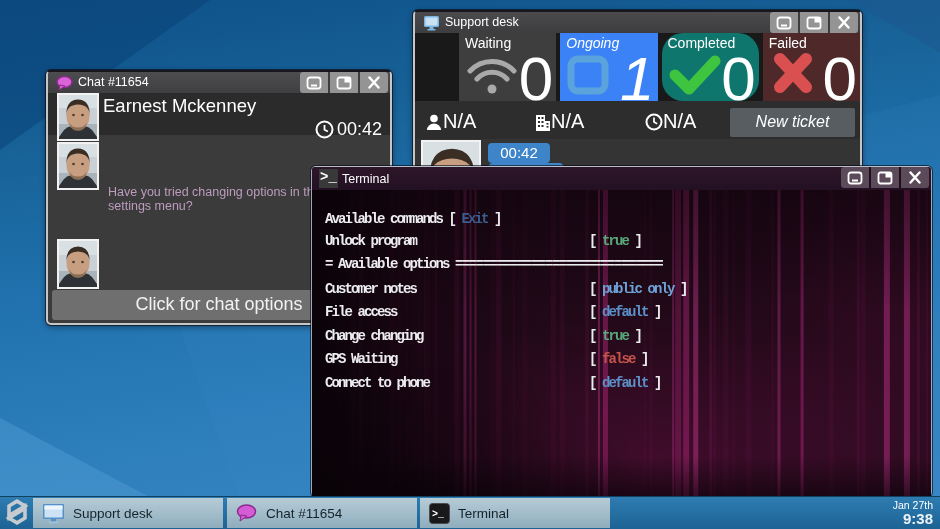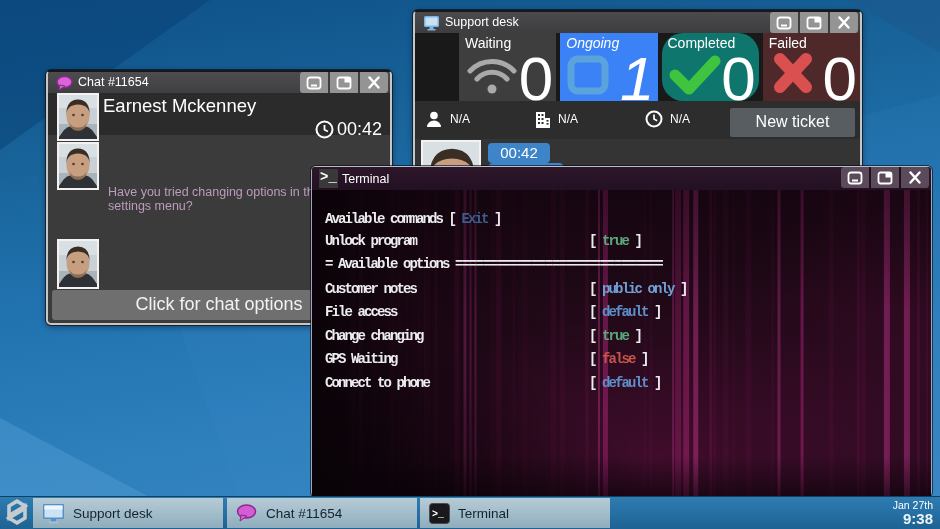--- a/index.html
+++ b/index.html
@@ -38,23 +38,23 @@
   #sup .stats{position:absolute;left:0;top:21px;width:100%;height:68px;display:flex;background:#191919;gap:4px;}
   .sbox{position:relative;flex:1;color:#fff;}
   .sbox .lb{position:absolute;left:6px;top:2px;font-size:14px;}
   .sbox .num{position:absolute;right:3px;bottom:-13px;font-size:62px;}
   .sbox svg{position:absolute;left:7px;bottom:6px;}
   #b1{background:#3e3e3e;margin-left:44px;}
   #b2{background:#3b82f6;font-style:italic;}
   #b3{background:#0f766e;border-radius:21px;}
   #b4{background:#4f2929;}
   #sup .inforow{position:absolute;left:0;top:89px;width:100%;height:38px;background:#2d2d2d;color:#fff;}
-  .inf{position:absolute;top:9px;display:flex;align-items:center;gap:7px;font-size:12px;}
+  .inf{position:absolute;top:9px;display:flex;align-items:center;font-size:20px;}
   .newticket{position:absolute;left:315px;top:7px;width:125px;height:29px;background:#575d61;
-             border-radius:2px;color:#fff;font-size:16px;text-align:center;line-height:28px;}
+             border-radius:2px;color:#fff;font-size:16px;text-align:center;line-height:28px;font-style:italic;}
   #sup .cust{position:absolute;left:0;top:127px;width:100%;height:72px;background:#343434;}
   .bubble{position:absolute;left:73px;top:4px;width:62px;height:20px;background:#3e84c9;border-radius:4px;
           color:#fff;font-size:15px;text-align:center;line-height:19px;}
 
   
   #term{left:311px;top:166px;width:619px;height:329px;background:#240c1d;border:1px solid #a0a8b8;border-top-color:#b8bfcc;
         border-radius:5px;box-shadow:0 0 0 1px rgba(5,5,15,.6);}
   #term .tbar{height:23px;background:linear-gradient(#2e1629,#231023);}
   #term .tbar .ttl{top:5px;}
   #term .btns .b{background:#5b4a59;}

